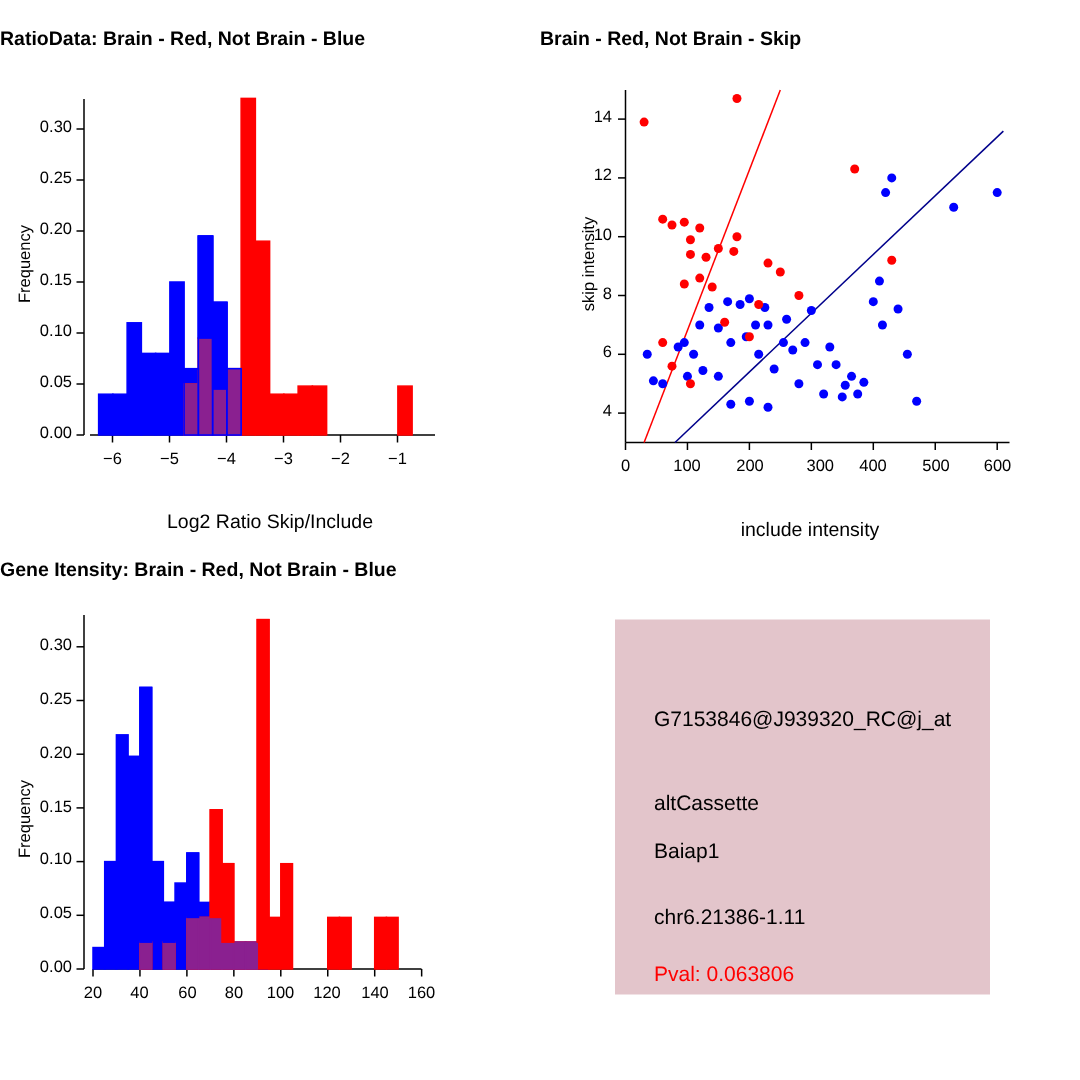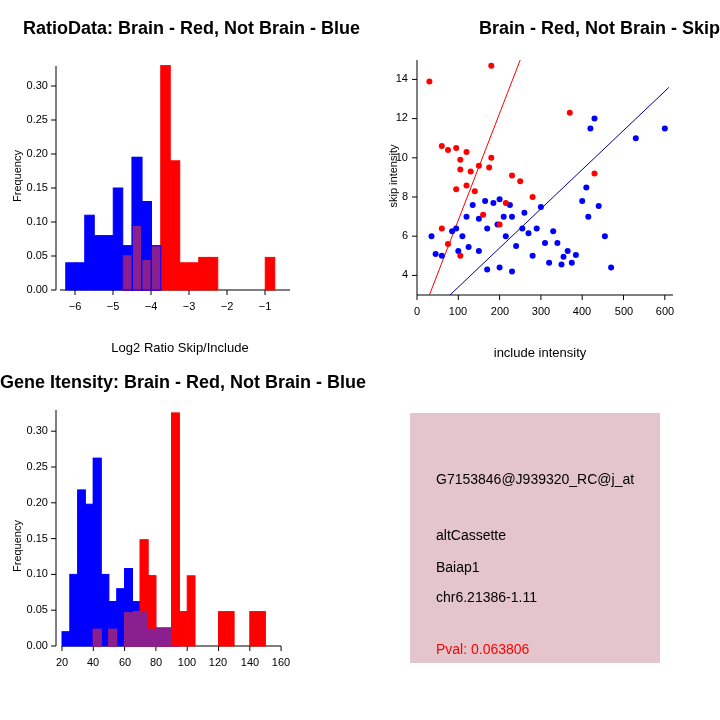--- a/index.html
+++ b/index.html
@@ -12,23 +12,23 @@
     height: 720px;
     font-family: "Liberation Sans", sans-serif;
     color: #000000;
     position: relative;
     overflow: hidden;
   }
   .panel {
     position: absolute;
   }
   .panel-title {
-    font-size: 18px;
+    font-size: 13px;
     font-weight: bold;
-    text-align: right;
+    text-align: left;
     white-space: nowrap;
   }
   .axis-label {
     font-size: 13px;
     text-align: center;
   }
   .ylab {
     font-size: 11px;
     position: absolute;
     transform-origin: 50% 50%;
@@ -276,21 +276,21 @@
   <div class="tick-y" style="left:22px; top:268px; width:26px;">4</div>
   <div class="tick-y" style="left:22px; top:229px; width:26px;">6</div>
   <div class="tick-y" style="left:22px; top:190px; width:26px;">8</div>
   <div class="tick-y" style="left:22px; top:151px; width:26px;">10</div>
   <div class="tick-y" style="left:22px; top:111px; width:26px;">12</div>
   <div class="tick-y" style="left:22px; top:72px; width:26px;">14</div>
 
   <div class="tick-x" style="left:42px; top:305px; width:30px;">0</div>
   <div class="tick-x" style="left:83px; top:305px; width:30px;">100</div>
   <div class="tick-x" style="left:125px; top:305px; width:30px;">200</div>
-  <div class="tick-x" style="left:166px; top:305px; width:30px;">300</div>
+  <div class="tick-x" style="left:166px; top:305px; width:30px;text-align:right;">300</div>
   <div class="tick-x" style="left:207px; top:305px; width:30px;">400</div>
   <div class="tick-x" style="left:249px; top:305px; width:30px;">500</div>
   <div class="tick-x" style="left:290px; top:305px; width:30px;">600</div>
 </div>
 
 <div class="panel" id="panel-hist-intensity" style="left:0px; top:360px; width:400px; height:360px;">
   <div class="panel-title" style="position:absolute; left:0; top:12px; width:360px;">Gene Itensity: Brain - Red, Not Brain - Blue</div>
   <div class="ylab" style="left:-28px; top:180px; width:90px; text-align:center;">Frequency</div>
   <svg width="400" height="360">
 
@@ -391,15 +391,15 @@
   <div class="tick-x" style="left:172px; top:296px; width:30px;">100</div>
   <div class="tick-x" style="left:203px; top:296px; width:30px;">120</div>
   <div class="tick-x" style="left:235px; top:296px; width:30px;">140</div>
   <div class="tick-x" style="left:266px; top:296px; width:30px;">160</div>
 </div>
 
 <div class="panel" id="info-box">
   <div class="info-line" style="top:58px;">G7153846@J939320_RC@j_at</div>
   <div class="info-line" style="top:114px;">altCassette</div>
   <div class="info-line" style="top:146px;">Baiap1</div>
-  <div class="info-line" style="top:176px;">chr6.21386-1.11</div>
+  <div class="info-line" style="top:190px;">chr6.21386-1.11</div>
   <div class="info-line info-pval" style="top:228px;">Pval: 0.063806</div>
 </div>
 
 </body></html>

